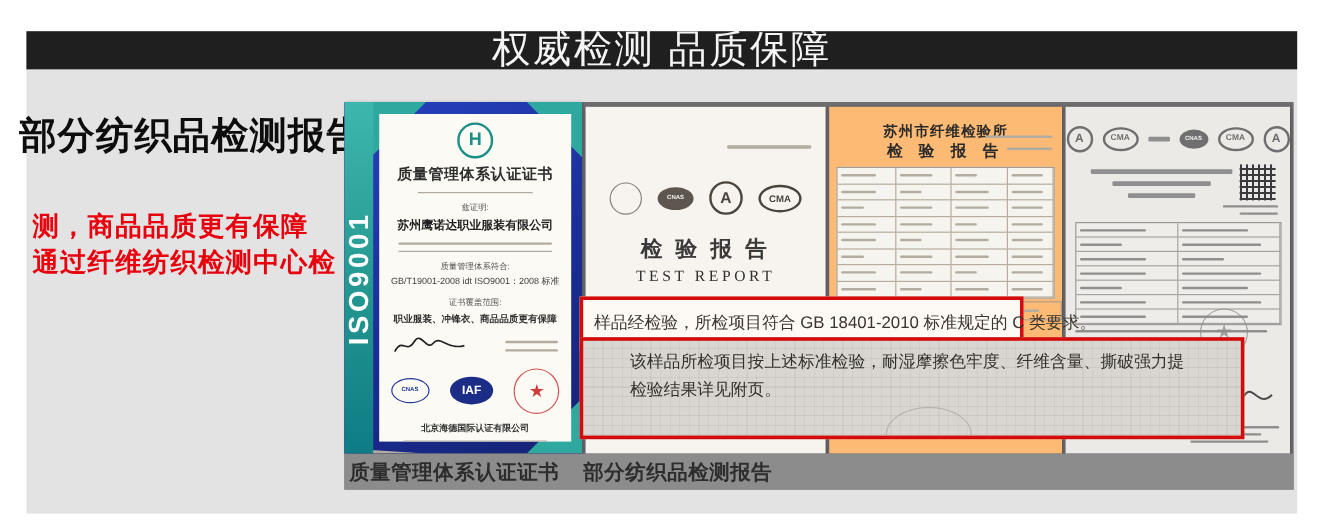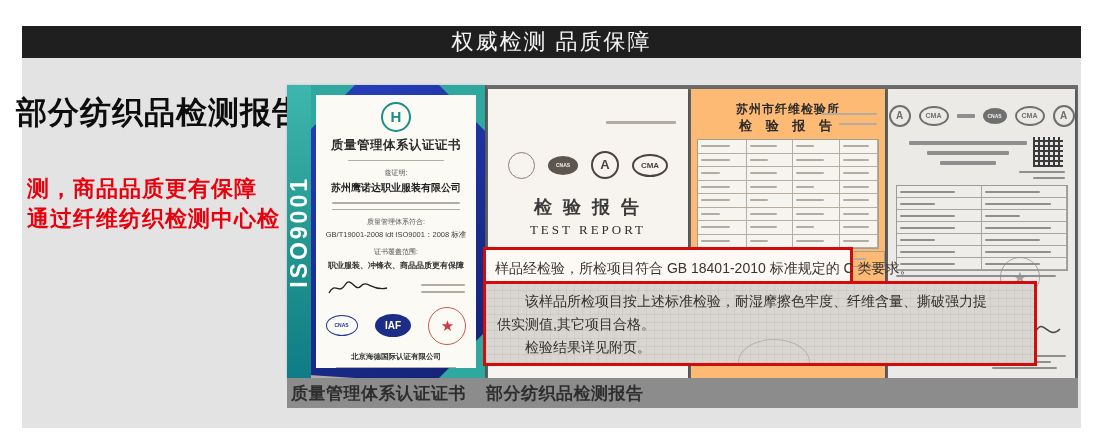--- a/index.html
+++ b/index.html
@@ -2,21 +2,21 @@
 <html><head>
 <meta charset="utf-8">
 <style>
   html,body{margin:0;padding:0;background:#ffffff;}
   #stage{position:relative;width:1100px;height:436px;background:#ffffff;overflow:hidden;
          font-family:"Liberation Sans",sans-serif;}
 
   
   .banner{position:absolute;left:22px;top:26px;width:1059px;height:32px;background:#1f1f1f;
           display:flex;align-items:center;justify-content:center;}
-  .banner span{color:#f5f5f5;font-size:22px;letter-spacing:2px;white-space:pre;}
+  .banner span{color:#f5f5f5;font-size:32px;letter-spacing:2px;white-space:pre;}
 
   
   .panel{position:absolute;left:22px;top:58px;width:1059px;height:370px;background:#e4e3e3;}
 
   .intro-title{position:absolute;left:16px;top:92px;font-size:31px;font-weight:bold;
                color:#0d0d0d;letter-spacing:1px;}
   .intro-desc{position:absolute;left:27px;top:174px;font-size:22px;font-weight:600;
               color:#e8000d;line-height:30px;letter-spacing:1px;}
 
   
@@ -399,19 +399,18 @@
     <div class="caption">
       <span>质量管理体系认证证书</span>
       <span>部分纺织品检测报告</span>
     </div>
 
     <div class="callout1">
       <span>样品经检验，所检项目符合 GB 18401-2010 标准规定的 C 类要求。</span>
     </div>
     <div class="callout2">
       <div class="ind">该样品所检项目按上述标准检验，耐湿摩擦色牢度、纤维含量、撕破强力提</div>
-      <div>供实测值,其它项目合格。</div>
       <div class="ind">检验结果详见附页。</div>
       <div class="c2-sealghost"></div>
     </div>
 
   </div>
 </div>
 
 </body></html>

